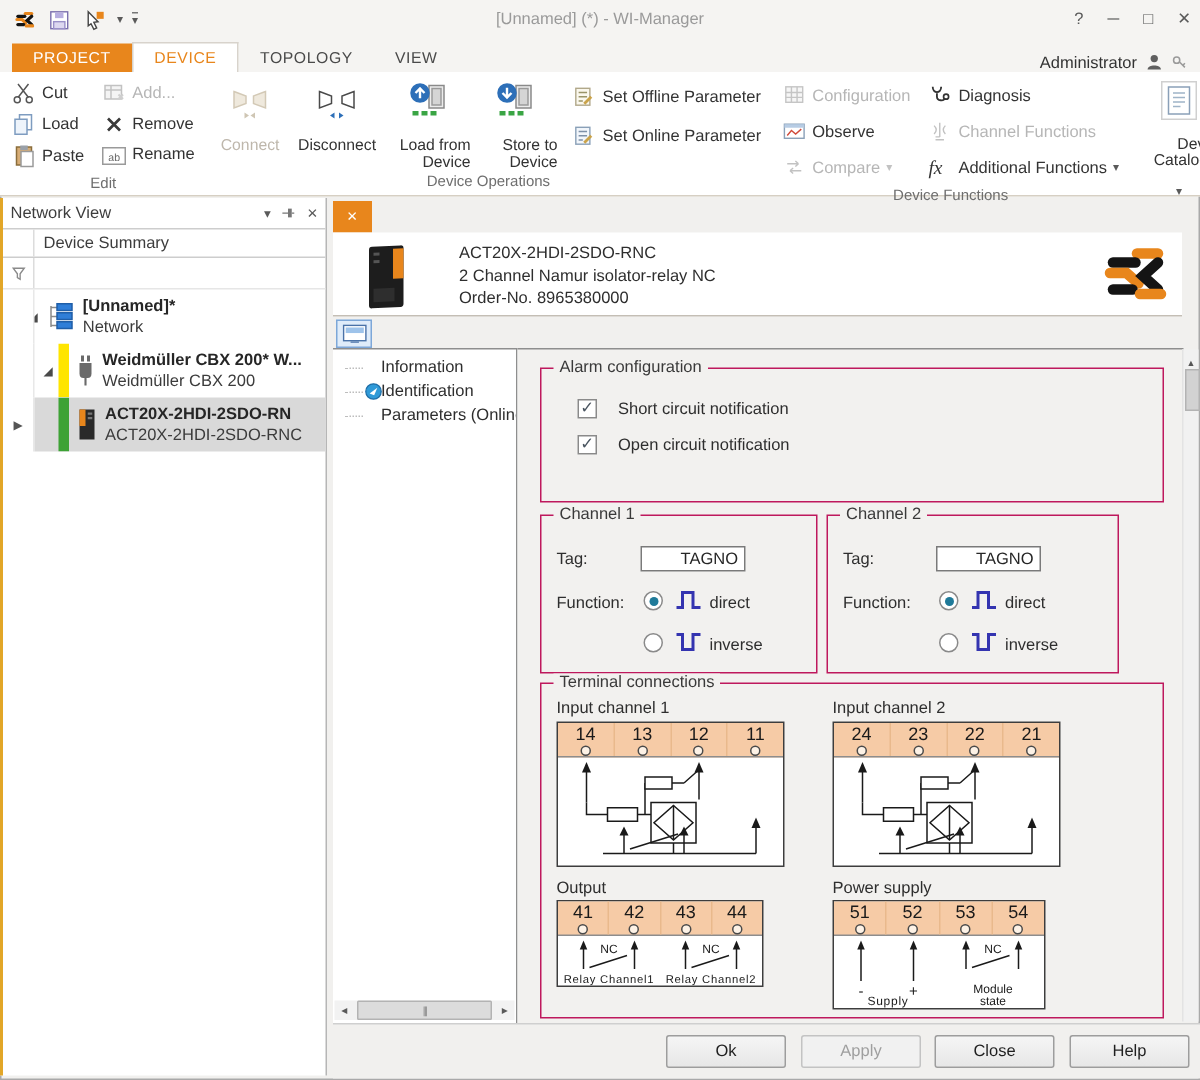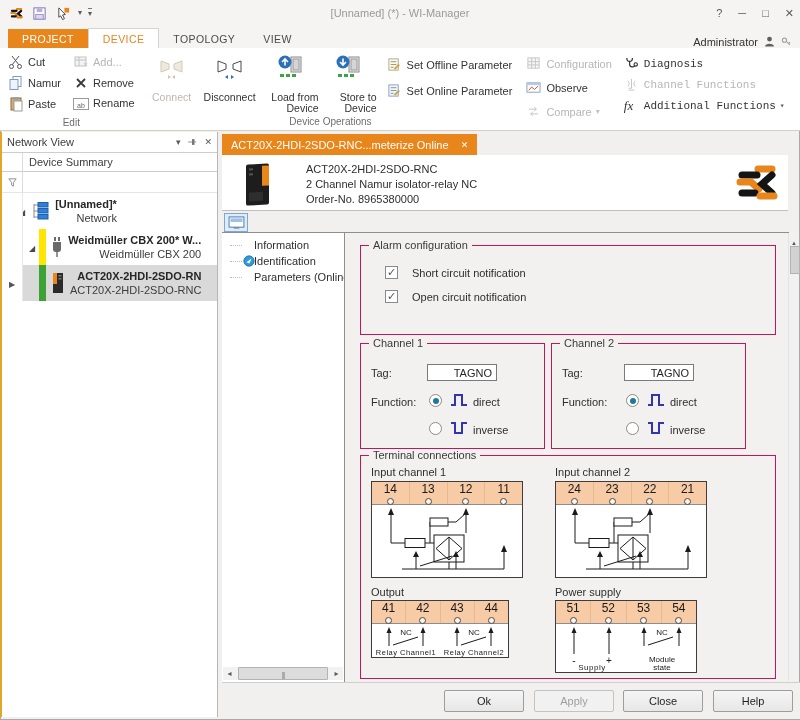--- a/index.html
+++ b/index.html
@@ -59,21 +59,21 @@
   .np-hicons{margin-left:auto;display:flex;align-items:center;gap:7px;font-size:9px;}
   .np-colhead{height:18px;border-top:1px solid #cdcdcd;border-bottom:1px solid #cdcdcd;display:flex;align-items:center;font-size:11px;color:#3d3d3d;}
   .np-gut{width:20px;align-self:stretch;border-right:1px solid #dcdcdc;display:flex;align-items:center;justify-content:center;flex:0 0 20px;}
   .np-filter{height:20px;border-bottom:1px solid #e6e6e6;display:flex;}
   .trow{height:36px;display:flex;}
   .trow .rowbody{flex:1;display:flex;align-items:center;gap:4px;overflow:hidden;}
   .trow .rowbody.selrow{background:#d9d9d9;}
   .bar{width:7px;height:36px;flex:0 0 7px;}
   .tname{font-weight:bold;font-size:11px;white-space:nowrap;}
   .tsub{font-size:11px;color:#3c3c3c;white-space:nowrap;}
-  .ttext{display:flex;flex-direction:column;line-height:14px;overflow:hidden;align-items:flex-end;}
+  .ttext{display:flex;flex-direction:column;line-height:14px;overflow:hidden;}
 
   
   .doctab{position:absolute;top:134px;left:222px;height:21px;background:#e8861c;color:#fff;font-size:11px;display:flex;align-items:center;gap:12px;padding:0 9px;}
   .doctab .g-x::before{color:#fff;font-size:9px;}
   .devheader{position:absolute;top:155px;left:222px;width:566px;height:56px;background:#fff;border-bottom:1px solid #c4beb5;box-sizing:border-box;}
   .devtext{position:absolute;left:84px;top:7px;line-height:15px;font-size:11px;color:#2e2e2e;}
   .doctoolbtn{position:absolute;top:213px;left:224px;width:22px;height:17px;border:1px solid #7da7d8;background:#dfecfa;display:flex;align-items:center;justify-content:center;}
 
   .navlist{position:absolute;top:232px;left:222px;width:123px;height:450px;background:#fff;border-top:1px solid #8e8e8e;border-right:1px solid #8e8e8e;box-sizing:border-box;}
   .navitem{position:relative;height:16px;line-height:16px;padding-left:32px;font-size:11px;color:#2e2e2e;white-space:nowrap;overflow:hidden;}
@@ -189,21 +189,21 @@
             </span>
           <span>Cut</span>
         </div>
         <div class="sbtn">
           <span class="icon16">
               <svg width="16" height="16" viewBox="0 0 16 16">
                 <rect x="5" y="1.5" width="8" height="10" fill="#fff" stroke="#7e9cc0"></rect>
                 <rect x="2" y="4.5" width="8" height="10" fill="#eef4fb" stroke="#7e9cc0"></rect>
               </svg>
             </span>
-          <span>Namur</span>
+          <span>Load</span>
         </div>
         <div class="sbtn">
           <span class="icon16">
               <svg width="16" height="16" viewBox="0 0 16 16">
                 <rect x="3" y="2" width="10" height="12" fill="#d7ad76" stroke="#8a6d3b"></rect>
                 <rect x="5.5" y="1" width="5" height="3" fill="#9aa0a8"></rect>
                 <rect x="6" y="5" width="8" height="10" fill="#fff" stroke="#9a9a9a"></rect>
               </svg>
             </span>
           <span>Paste</span>
@@ -349,21 +349,21 @@
           <span class="icon16">
               <svg width="15" height="15" viewBox="0 0 16 16">
                 <path d="M3,5.5 H11 M11,5.5 L8.8,3.5 M11,5.5 L8.8,7.5" stroke="#c2c2c2" fill="none"></path>
                 <path d="M13,10.5 H5 M5,10.5 L7.2,8.5 M5,10.5 L7.2,12.5" stroke="#c2c2c2" fill="none"></path>
               </svg>
             </span>
           <span>Compare</span>
           <span class="g g-down" style="font-size:8px;color:#c2c2c2;"></span>
         </div>
       </div>
-      <div class="scol" style="padding-top:5px;font-family:Liberation Mono, monospace;">
+      <div class="scol" style="gap:6px;padding-top:5px;">
         <div class="sbtn">
           <span class="icon16">
               <svg width="15" height="15" viewBox="0 0 16 16">
                 <path d="M3,2 C3,7 9,7 9,2 M6,6.5 V9 C6,12 11,12.5 11.5,10" stroke="#333" fill="none" stroke-width="1.3"></path>
                 <circle cx="12.5" cy="9" r="1.8" stroke="#333" fill="none" stroke-width="1.2"></circle>
               </svg>
             </span>
           <span>Diagnosis</span>
         </div>
         <div class="sbtn disabled">
@@ -377,20 +377,21 @@
         </div>
         <div class="sbtn">
           <span class="icon16" style="display:flex;align-items:center;">
               <span class="g g-fx"></span>
             </span>
           <span>Additional Functions</span>
           <span class="g g-down" style="font-size:8px;"></span>
         </div>
       </div>
     </div>
+    <div class="glabel">Device Functions</div>
   </div>
 
   <div class="vsep"></div>
 
   <div class="rgroup">
     <div class="gcontent" style="align-items:center;">
       <div class="bbtn" style="width:62px;">
         <span style="border:1px solid #d0d0d0;padding:2px;">
             <svg width="18" height="20" viewBox="0 0 18 20">
               <rect x="2" y="1" width="14" height="18" fill="#fff" stroke="#8aa0b8"></rect>
@@ -490,21 +491,20 @@
         </span>
       <span class="ttext">
         <span class="tname">ACT20X-2HDI-2SDO-RN</span>
         <span class="tsub">ACT20X-2HDI-2SDO-RNC</span>
       </span>
     </div>
   </div>
 </div>
 
 <div class="doctab">
-  <span>ACT20X-2HDI-2SDO-RNC...meterize Online</span>
   <span class="g g-x"></span>
 </div>
 
 <div class="devheader">
   <span style="position:absolute;left:18px;top:5px;">
     <svg width="40" height="46" viewBox="0 0 40 46">
         <g transform="skewY(-3) translate(0,3)">
           <rect x="6" y="2" width="23" height="41" rx="2" fill="#1d1d1d"></rect>
           <rect x="22" y="4" width="7" height="20" fill="#e8861c"></rect>
           <rect x="9" y="6" width="4" height="2" fill="#555"></rect>

